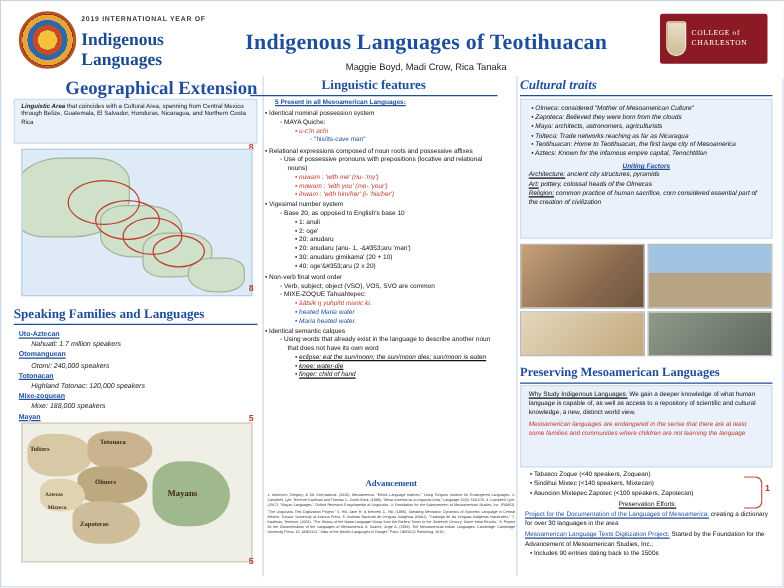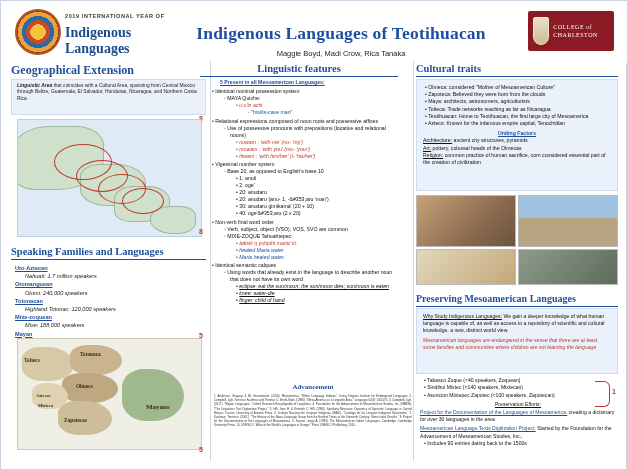--- a/index.html
+++ b/index.html
@@ -66,21 +66,21 @@
   
   .sec-title{
     font-family:"Liberation Serif", serif;
     color:#1f4e9c;font-weight:bold;
   }
   .underline{
     height:1px;background:#1f4e9c;margin-top:2px;
   }
   
   #geo{ left:10px; top:62px; width:195px; height:175px;}
-  #geo .sec-title{font-size:12px;}
+  #geo .sec-title{font-size:15px;text-align:right;}
   .geo-box{
     position:absolute;left:0;top:16px;width:195px;height:36px;
     background:#eaf1fa;border:1px solid #cdddf0;box-sizing:border-box;
     padding:3px 5px;font-size:4.9px;line-height:6.4px;color:#222;
   }
   .geo-box b{color:#1a1a1a;}
   .map{
     position:absolute;left:6px;top:56px;width:185px;height:118px;
     background:#dfeaf7;border:1px solid #b9cfe6;box-sizing:border-box;
     overflow:hidden;
@@ -134,21 +134,21 @@
   #refs{left:213px;top:382px;width:198px;height:82px;}
   .refs-title{
     text-align:center;font-size:7px;color:#1f4e9c;font-weight:bold;
     font-family:"Liberation Serif", serif;
   }
   .refs-body{
     font-size:2.9px;line-height:4.2px;color:#333;margin-top:3px;
     text-align:justify;
   }
   
-  #cult{left:415px;top:62px;width:202px;height:225px;}
+  #cult{left:415px;top:62px;width:202px;height:225px;font-style:italic;}
   #cult .sec-title{font-size:10.5px;}
   .cult-box{
     position:absolute;left:0;top:16px;width:202px;height:112px;
     background:#eaf1fa;border:1px solid #cdddf0;box-sizing:border-box;
     padding:4px 6px;font-size:5.2px;line-height:7.2px;color:#111;
   }
   .cult-li{margin-left:8px;text-indent:-6px;}
   .uniting{
     text-align:center;color:#1f4e9c;font-weight:bold;text-decoration:underline;
     margin-top:3px;
@@ -249,21 +249,21 @@
     <div class="fam-map">
       <div class="blob" style="left:4px;top:8px;width:52px;height:34px;background:#d7c9a6;"></div>
       <div class="blob" style="left:52px;top:6px;width:52px;height:30px;background:#c9b48f;"></div>
       <div class="blob" style="left:44px;top:34px;width:56px;height:30px;background:#bda87f;"></div>
       <div class="blob" style="left:104px;top:30px;width:62px;height:52px;background:#9fb88d;"></div>
       <div class="blob" style="left:40px;top:62px;width:54px;height:34px;background:#cdbd9a;"></div>
       <div class="blob" style="left:14px;top:44px;width:36px;height:26px;background:#e0d3b2;"></div>
       <div class="fam-lbl" style="left:6px;top:18px;">Toltecs</div>
       <div class="fam-lbl" style="left:62px;top:12px;">Totonaca</div>
       <div class="fam-lbl" style="left:58px;top:44px;">Olmecs</div>
-      <div class="fam-lbl" style="left:128px;top:52px;font-size:7px;margin-top:12px;">Mayans</div>
+      <div class="fam-lbl" style="left:116px;top:52px;font-size:7px;">Mayans</div>
       <div class="fam-lbl" style="left:46px;top:78px;">Zapotecas</div>
       <div class="fam-lbl" style="left:18px;top:54px;font-size:4.4px;">Aztecas</div>
       <div class="fam-lbl" style="left:20px;top:64px;font-size:4.4px;">Mixteca</div>
     </div>
     <div class="marker" style="left:188px;top:200px;">5</div>
   </div>
 
   <div id="ling" style="position:absolute;">
     <div class="sec-title" style="text-align:center;">Linguistic features</div>
     <div class="underline"></div>

